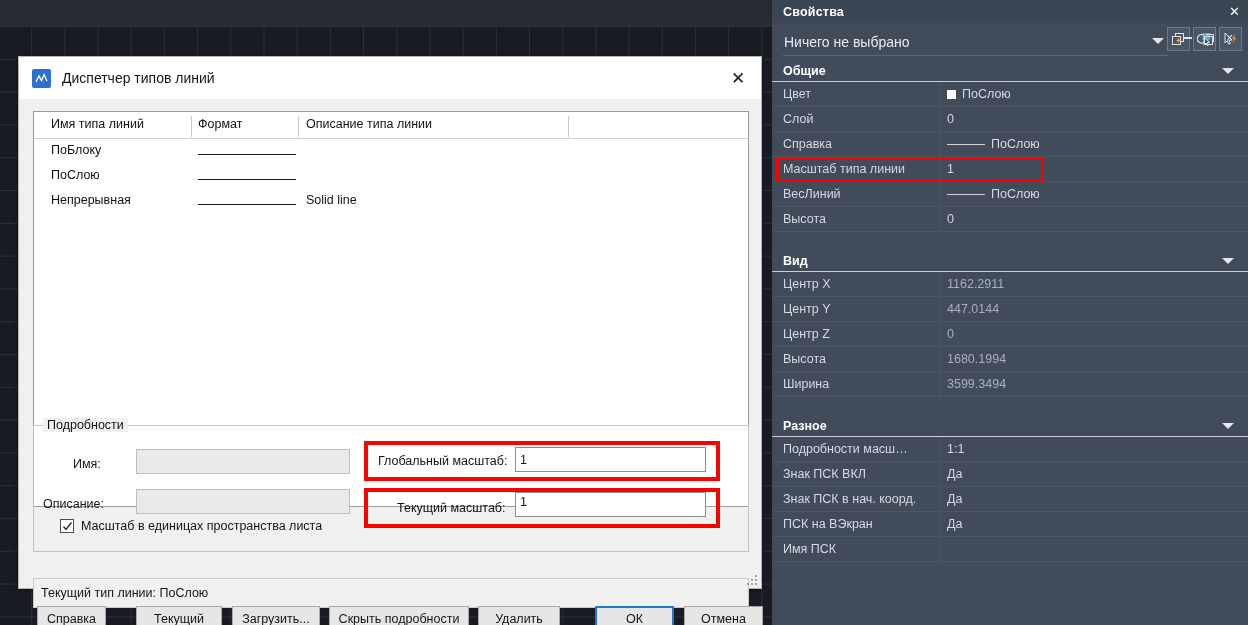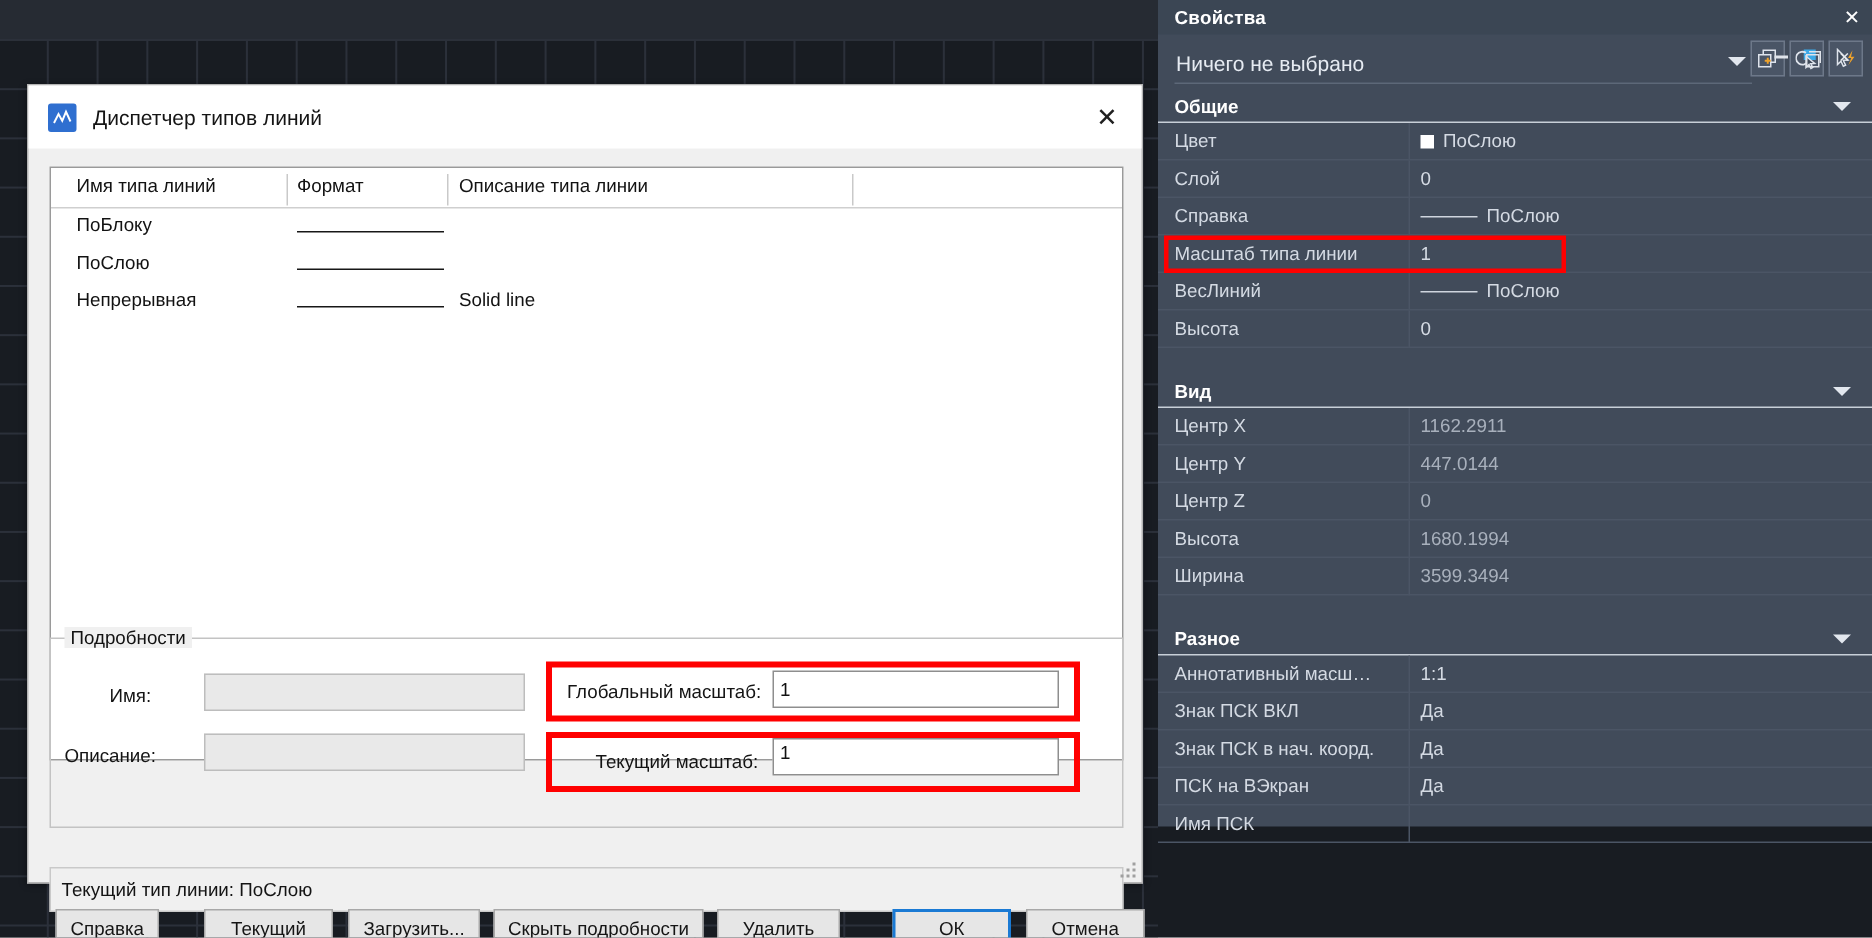--- a/index.html
+++ b/index.html
@@ -147,21 +147,21 @@
     display:flex; align-items:center; justify-content:center;
     cursor:default; white-space:nowrap;
   }
   .btn.primary { background:#e6e6e6; border:2px solid #1a7ad4; }
   #resize-grip {
     position:absolute; right:3px; bottom:2px; width:12px; height:12px;
   }
 
   
   #props {
-    position:absolute; left:772px; top:0; width:476px; height:551px;
+    position:absolute; left:772px; top:0; width:476px; height:625px;
     background:#414b5a; color:#d8dde5;
     font-size:12.5px;
   }
   #props-title {
     height:23px; background:#3b4654; display:flex; align-items:center;
     padding:0 8px 0 11px; position:relative;
   }
   #props-title .t { font-weight:bold; font-size:12.5px; color:#ffffff; letter-spacing:.2px; }
   #props-close {
     position:absolute; right:8px; top:0; height:23px; display:flex;
@@ -294,20 +294,28 @@
     <div class="ro-input" style="left:102px; top:63px; width:214px;"></div>
 
     <div class="redbox" style="left:330px; top:15px; width:356px; height:40px;"></div>
     <div class="lbl" style="left:344px; top:28px;">Глобальный масштаб:</div>
     <div class="rw-input" style="left:481px; top:21px; width:191px;">1</div>
 
     <div class="redbox" style="left:330px; top:62px; width:356px; height:40px;"></div>
     <div class="lbl" style="left:363px; top:75px;">Текущий масштаб:</div>
     <div class="rw-input" style="left:481px; top:66px; width:191px; align-items:flex-start;">1</div>
 
+    <div id="cb-row">
+      <div id="cb-box">
+        <svg width="11" height="11" viewBox="0 0 11 11" aria-hidden="true">
+          <path d="M1.5 5.5 L4 8.5 L9.5 1.5" stroke="#222" stroke-width="1.3" fill="none"></path>
+        </svg>
+      </div>
+      <div id="cb-label">Масштаб в единицах пространства листа</div>
+    </div>
   </div>
 
   <div id="dlg-status">Текущий тип линии: ПоСлою</div>
 
   <div id="dlg-buttons">
     <div class="btn" style="left:4px;   width:69px;">Справка</div>
     <div class="btn" style="left:103px; width:86px;">Текущий</div>
     <div class="btn" style="left:199px; width:88px;">Загрузить...</div>
     <div class="btn" style="left:296px; width:140px;">Скрыть подробности</div>
     <div class="btn" style="left:445px; width:82px;">Удалить</div>
@@ -454,21 +462,21 @@
         <span class="pv dim">
           <span>3599.3494</span>
         </span>
       </div>
       <div class="gap"></div>
       <div class="sec-head">
         <span class="st">Разное</span>
         <span class="sec-caret"></span>
       </div>
       <div class="prow">
-        <span class="pk">Аннотативный масш…</span>
+        <span class="pk">Подробности масш…</span>
         <span class="vsep"></span>
         <span class="pv">
           <span>1:1</span>
         </span>
       </div>
       <div class="prow">
         <span class="pk">Знак ПСК ВКЛ</span>
         <span class="vsep"></span>
         <span class="pv">
           <span>Да</span>

